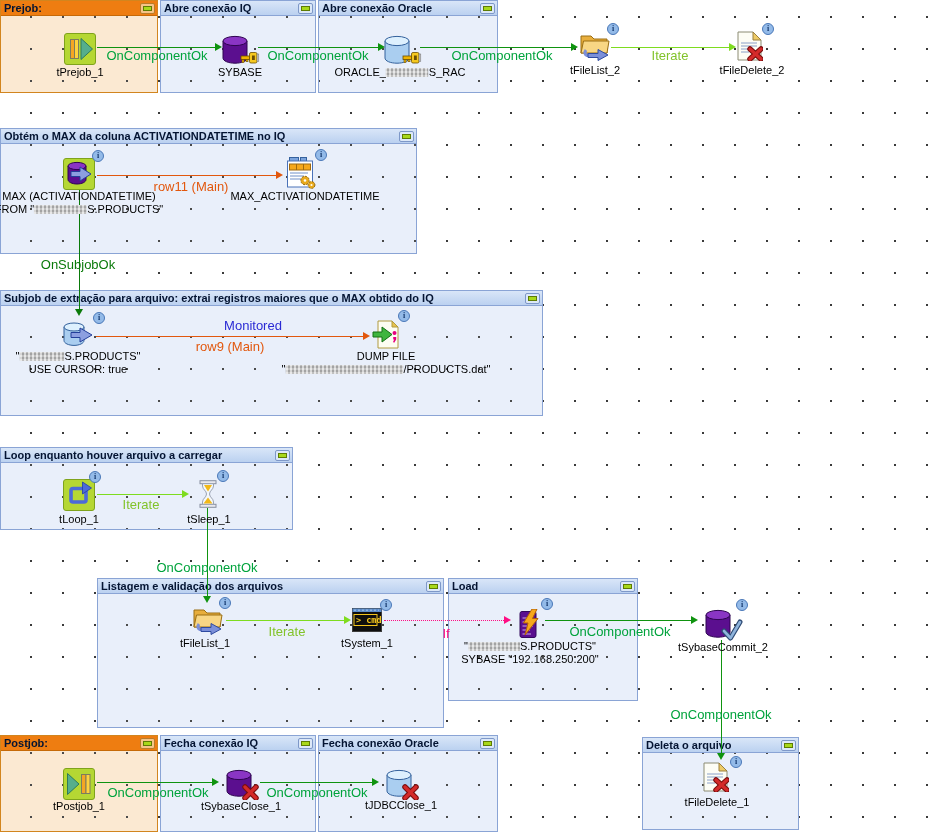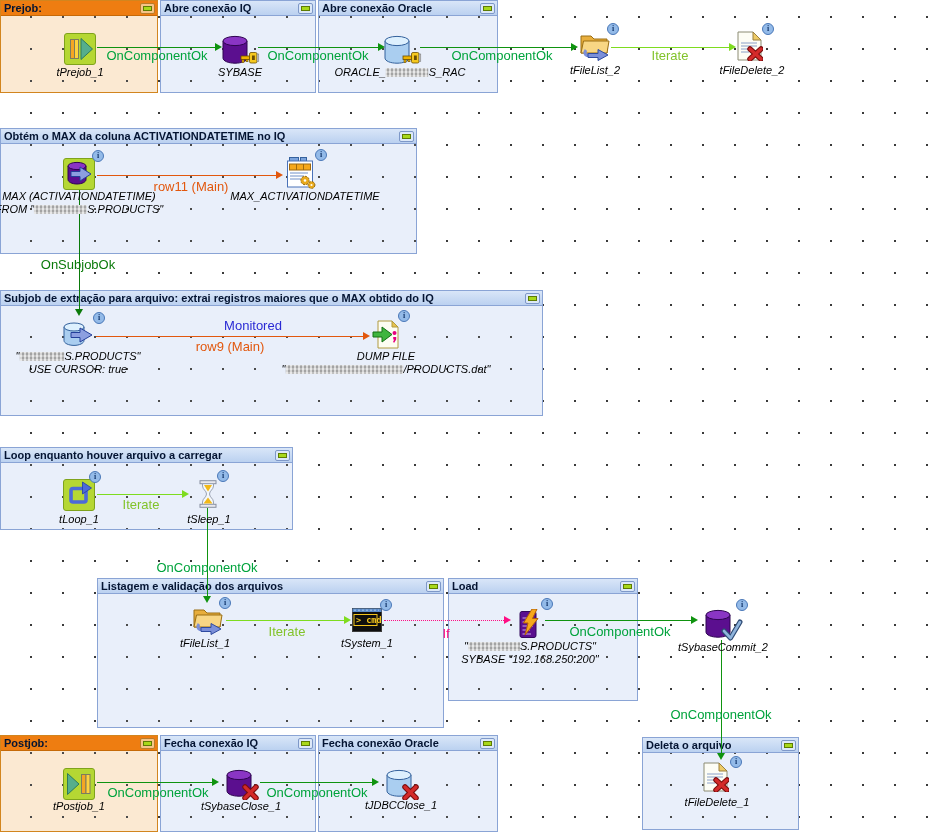--- a/index.html
+++ b/index.html
@@ -12,21 +12,21 @@
     background-size:32px 32px;background-position:15px 1px;background-attachment:fixed;}
   .subjob .titlebar{position:absolute;left:0;top:0;right:0;height:15px;box-sizing:border-box;
     background:linear-gradient(#D9E6F8,#BBD1F0);border-bottom:1px solid #8AA4D5;
     font-size:11px;font-weight:bold;color:#041432;padding:1px 18px 0 3px;white-space:nowrap;overflow:hidden;}
   .subjob.orange{border-color:#D2851E;background-color:#FBE9D2;}
   .subjob.orange .titlebar{background:#EE7D11;border-bottom-color:#C66A08;color:#041432;}
   .minbtn{position:absolute;top:2px;right:2px;width:13px;height:9px;background:#DCE8F8;border:1px solid #7E98C8;border-radius:2px;}
   .minbtn i{position:absolute;left:2px;top:2px;width:7px;height:3px;background:#A8D81A;border:1px solid #5E7C04;display:block;}
   .subjob.orange .minbtn{background:#F6C488;border-color:#B97B2A;}
   .comp{position:absolute;}
-  .cl{position:absolute;transform:translateX(-50%);text-align:center;font-size:11px;line-height:12.5px;color:#000;white-space:nowrap;font-style:italic;}
+  .cl{position:absolute;transform:translateX(-50%);text-align:center;font-size:11px;line-height:12.5px;color:#000;white-space:nowrap;}
   .blur{display:inline-block;height:9px;border-radius:1px;vertical-align:-1px;background-color:#C4C4C4;
     background-image:repeating-linear-gradient(90deg,rgba(255,255,255,.45) 0 2px,rgba(0,0,0,.10) 2px 4px),
                      repeating-linear-gradient(0deg,rgba(255,255,255,.30) 0 2px,rgba(0,0,0,.08) 2px 4px);}
   .info{position:absolute;width:10px;height:10px;border-radius:50%;background:#93BAE8;border:1px solid #4A78B8;
     color:#14386E;font-size:8px;font-weight:bold;line-height:10px;text-align:center;font-family:"Liberation Serif",serif;}
   .hline{position:absolute;height:0;border-top:1px solid;}
   .vline{position:absolute;width:0;border-left:1px solid;}
   .dotted{border-top-style:dotted;}
   .arr-r{position:absolute;width:0;height:0;border-top:4px solid transparent;border-bottom:4px solid transparent;border-left:7px solid;}
   .arr-d{position:absolute;width:0;height:0;border-left:4px solid transparent;border-right:4px solid transparent;border-top:7px solid;}

